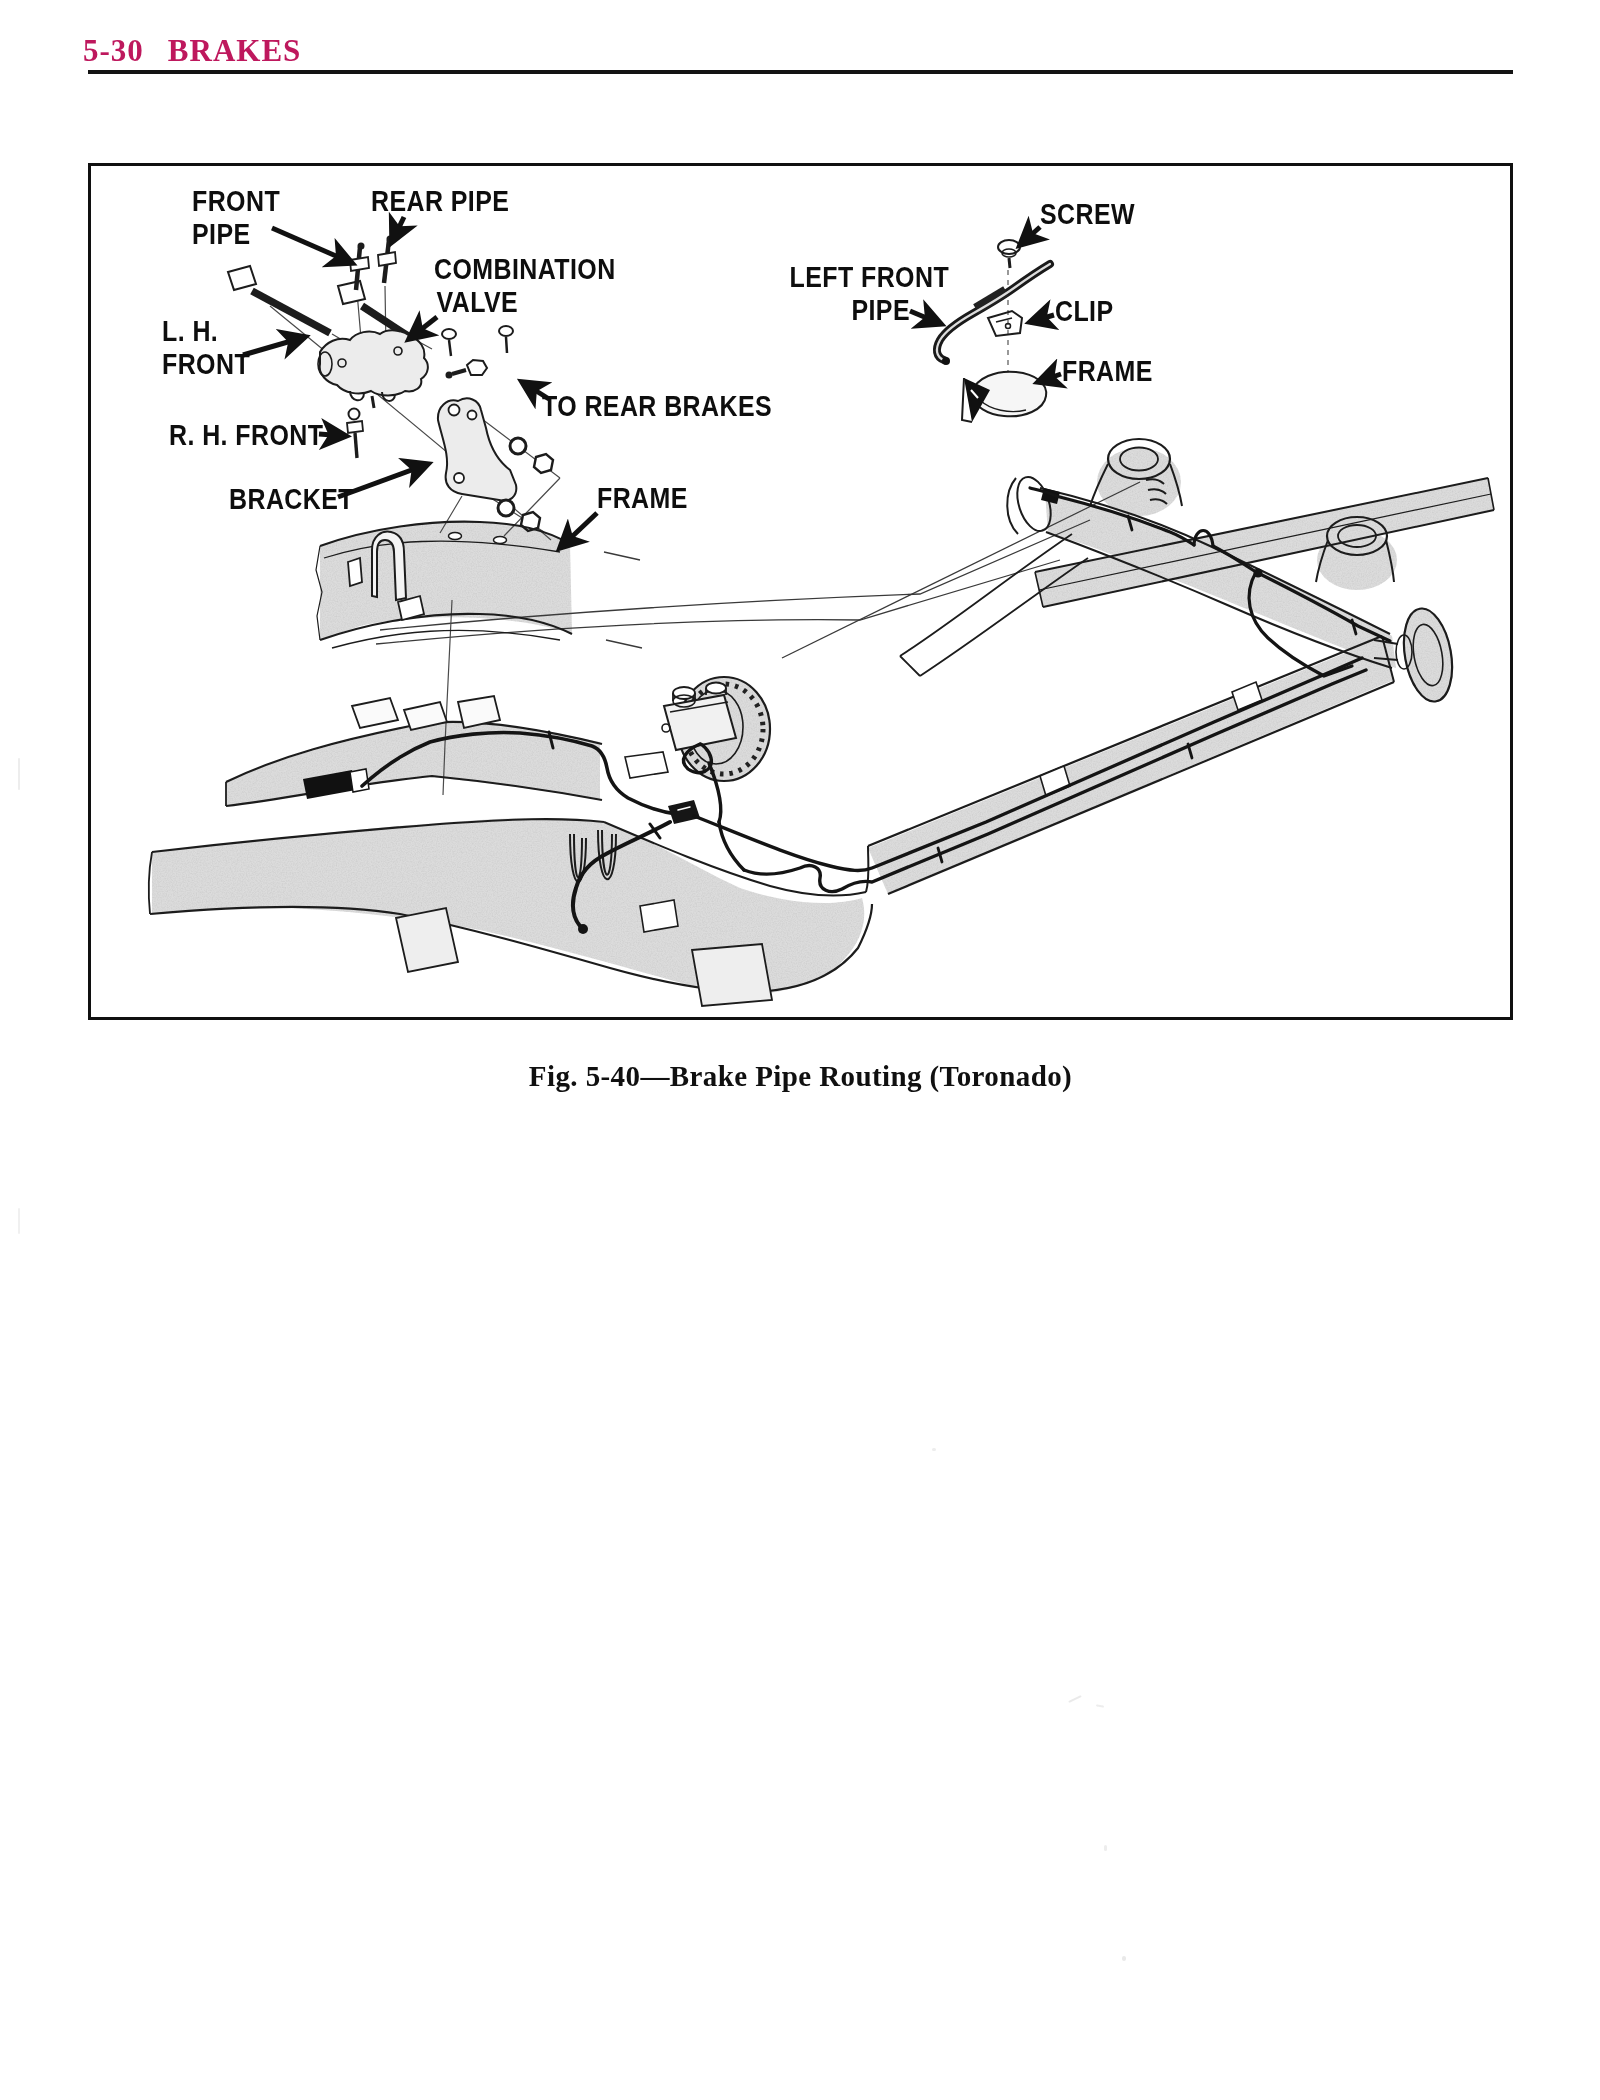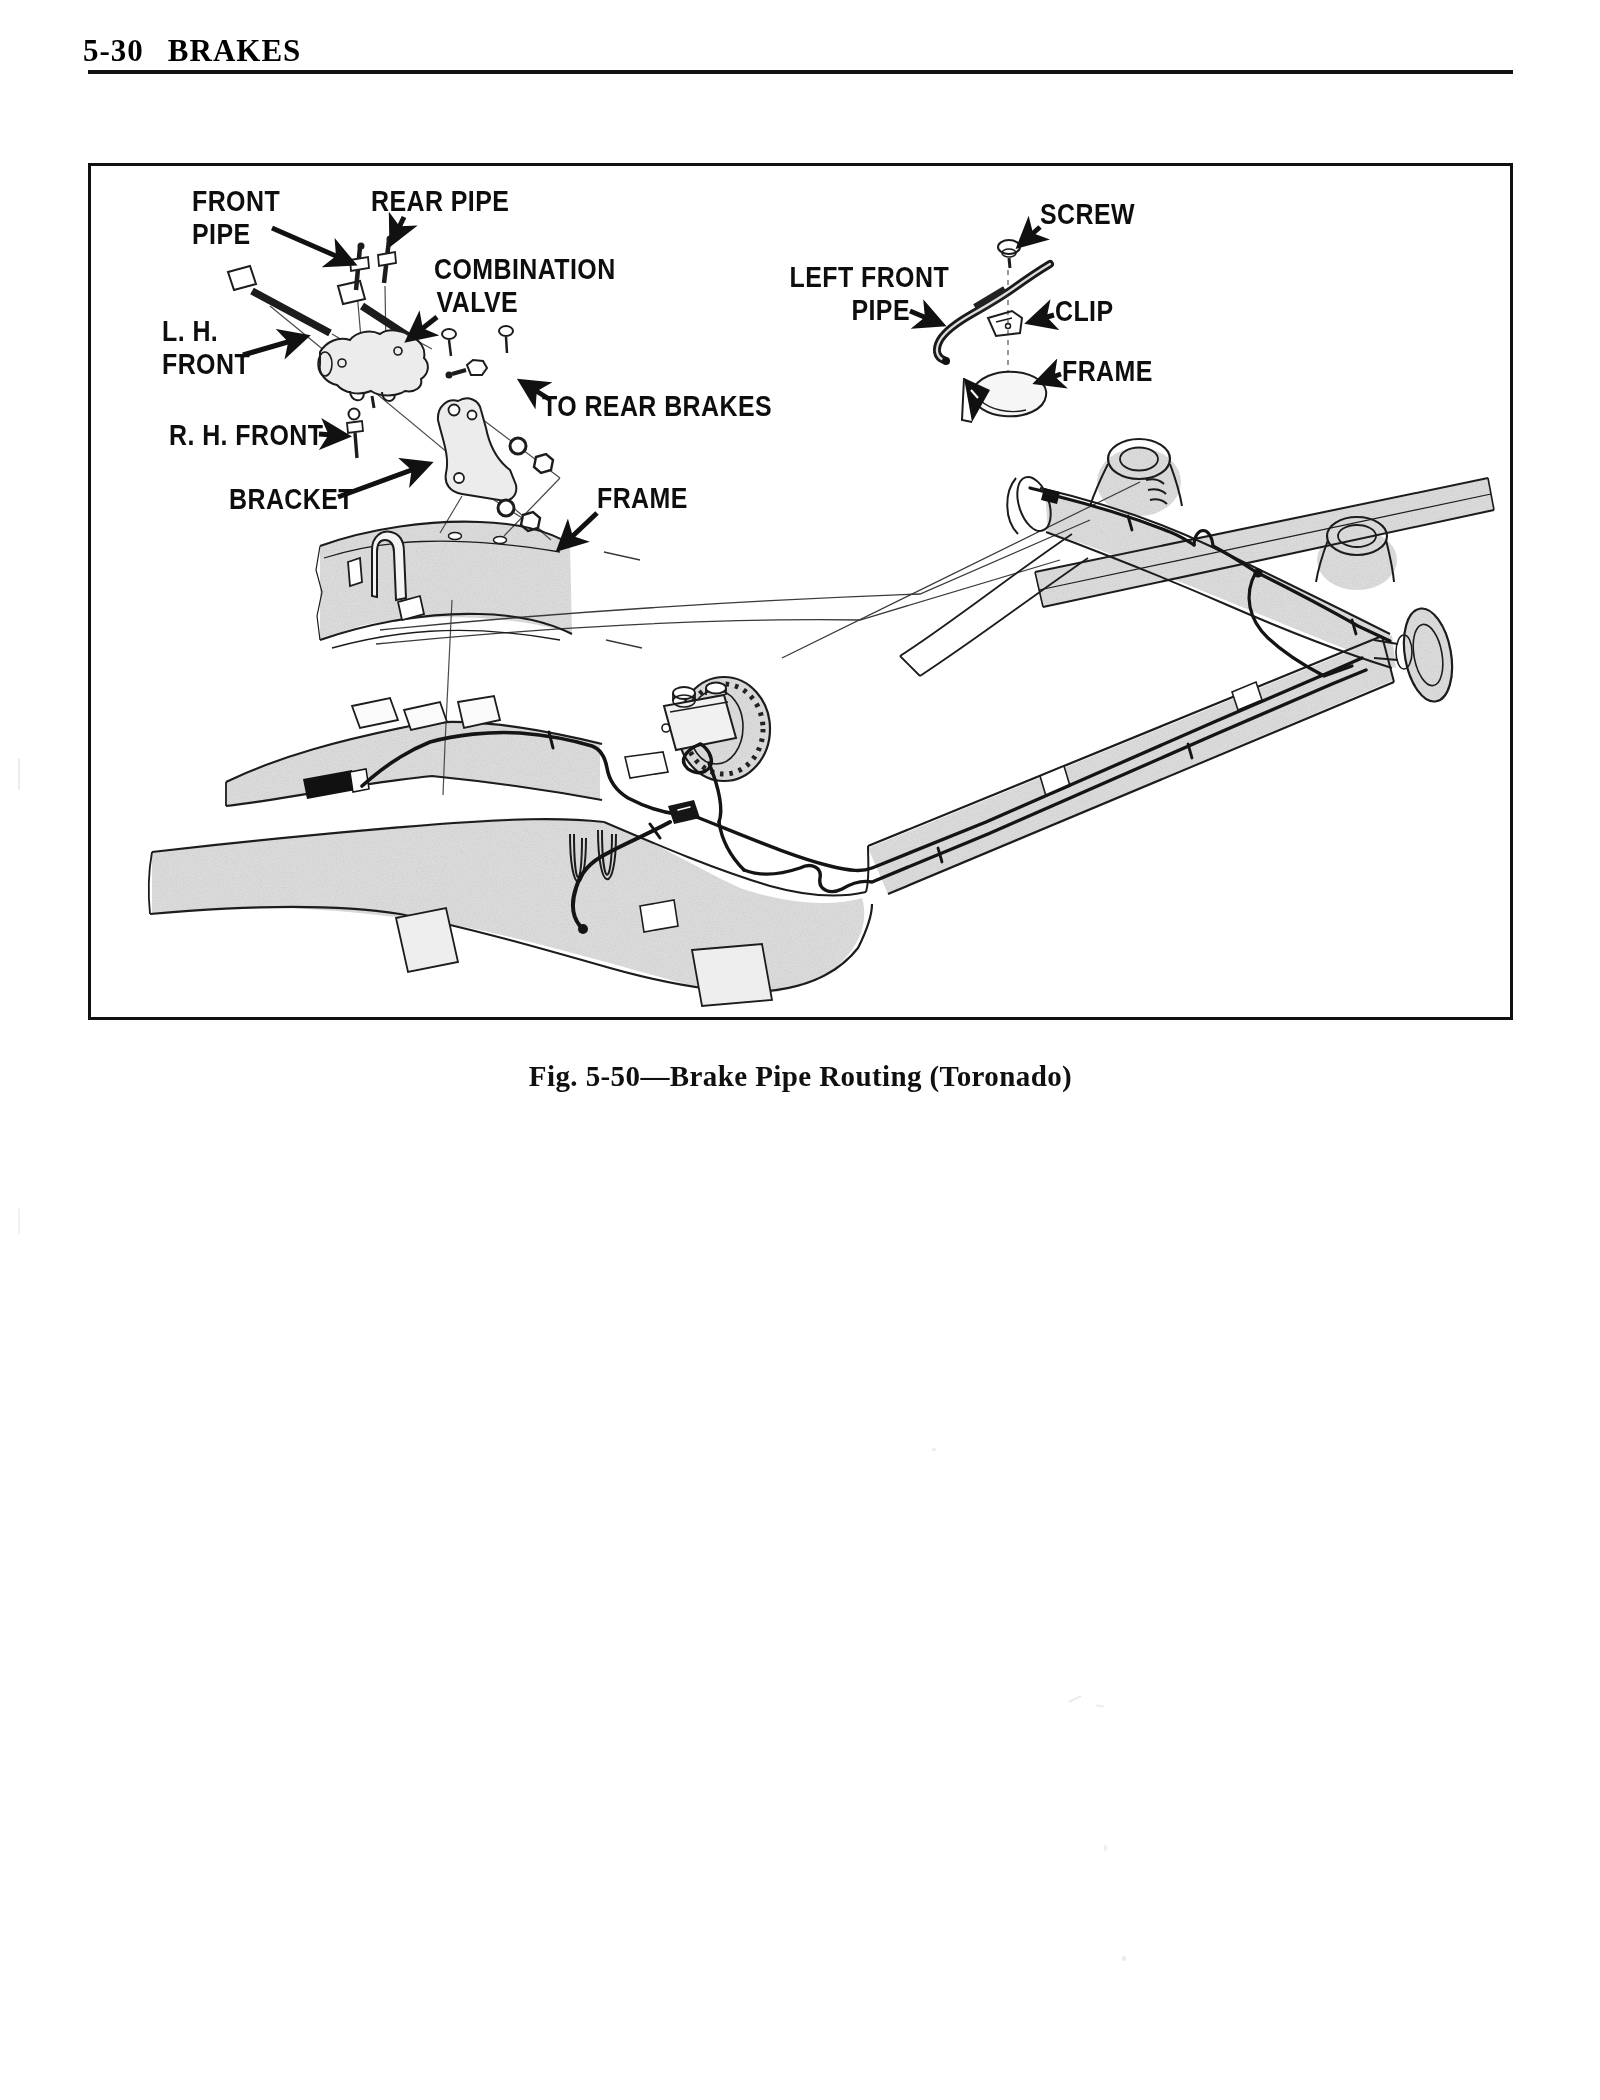--- a/index.html
+++ b/index.html
@@ -1,21 +1,21 @@
 <!DOCTYPE html>
 <html><head>
 <meta charset="utf-8">
 <style>
   html,body{margin:0;padding:0;background:#ffffff;}
   body{width:1600px;height:2100px;position:relative;overflow:hidden;
        font-family:"Liberation Sans",sans-serif;color:#141414;}
   
   .hdr{position:absolute;left:83px;top:33px;white-space:nowrap;
        font-family:"Liberation Serif",serif;font-weight:700;font-size:31px;
-       letter-spacing:1px;color:#000000;}
+       letter-spacing:1px;color:#be185d;}
   .hdr .num{display:inline-block;margin-right:24px;}
   .rule{position:absolute;left:88px;top:70px;width:1425px;height:4px;background:#131313;}
   
   .figbox{position:absolute;left:88px;top:163px;width:1425px;height:857px;
           border:3px solid #101010;box-sizing:border-box;background:#ffffff;}
   .figbox svg{position:absolute;left:-3px;top:-3px;}
   
   .lbl{position:absolute;font-weight:700;font-size:29px;line-height:33px;
        letter-spacing:0.5px;color:#0e0e0e;white-space:nowrap;
        transform:scaleX(0.86);transform-origin:left top;}
@@ -316,21 +316,21 @@
 <div class="lbl" style="left:229px;top:483px;">BRACKET</div>
 <div class="lbl" style="left:597px;top:482px;">FRAME</div>
 <div class="lbl" style="left:1040px;top:198px;">SCREW</div>
 <div class="lbl r" style="left:770px;top:261px;width:140px;">
   <div>LEFT FRONT</div>
   <div>PIPE</div>
 </div>
 <div class="lbl" style="left:1055px;top:295px;">CLIP</div>
 <div class="lbl" style="left:1062px;top:355px;">FRAME</div>
 
-<div class="caption">Fig. 5-50—Brake Pipe Routing (Toronado)</div>
+<div class="caption">Fig. 5-40—Brake Pipe Routing (Toronado)</div>
 
 <div class="speck" style="left:1068px;top:1698px;width:14px;height:2px;opacity:.14;transform:rotate(-25deg);"></div>
 <div class="speck" style="left:1096px;top:1705px;width:8px;height:2px;opacity:.12;transform:rotate(10deg);"></div>
 <div class="speck" style="left:1122px;top:1956px;width:4px;height:5px;opacity:.15;"></div>
 <div class="speck" style="left:932px;top:1448px;width:4px;height:3px;opacity:.12;"></div>
 <div class="speck" style="left:1104px;top:1845px;width:3px;height:6px;opacity:.12;"></div>
 <div class="speck" style="left:18px;top:758px;width:2px;height:32px;opacity:.12;"></div>
 <div class="speck" style="left:18px;top:1208px;width:2px;height:26px;opacity:.10;"></div>
 
 </body></html>

